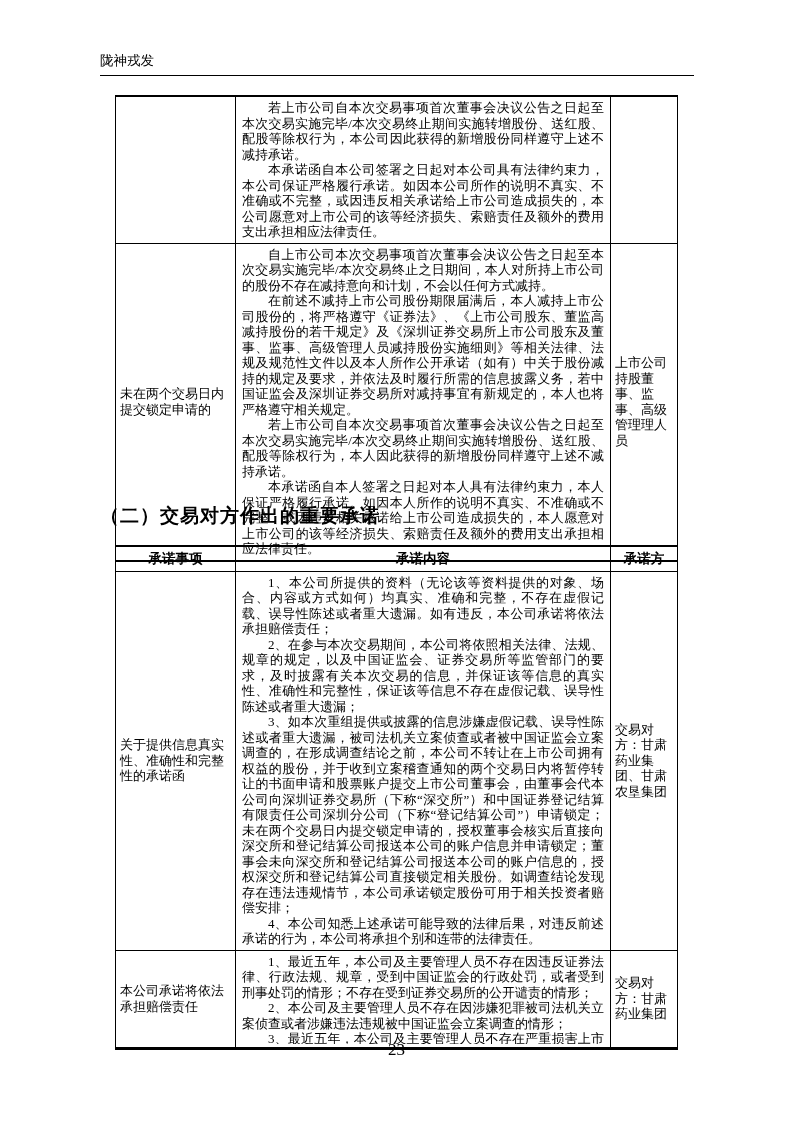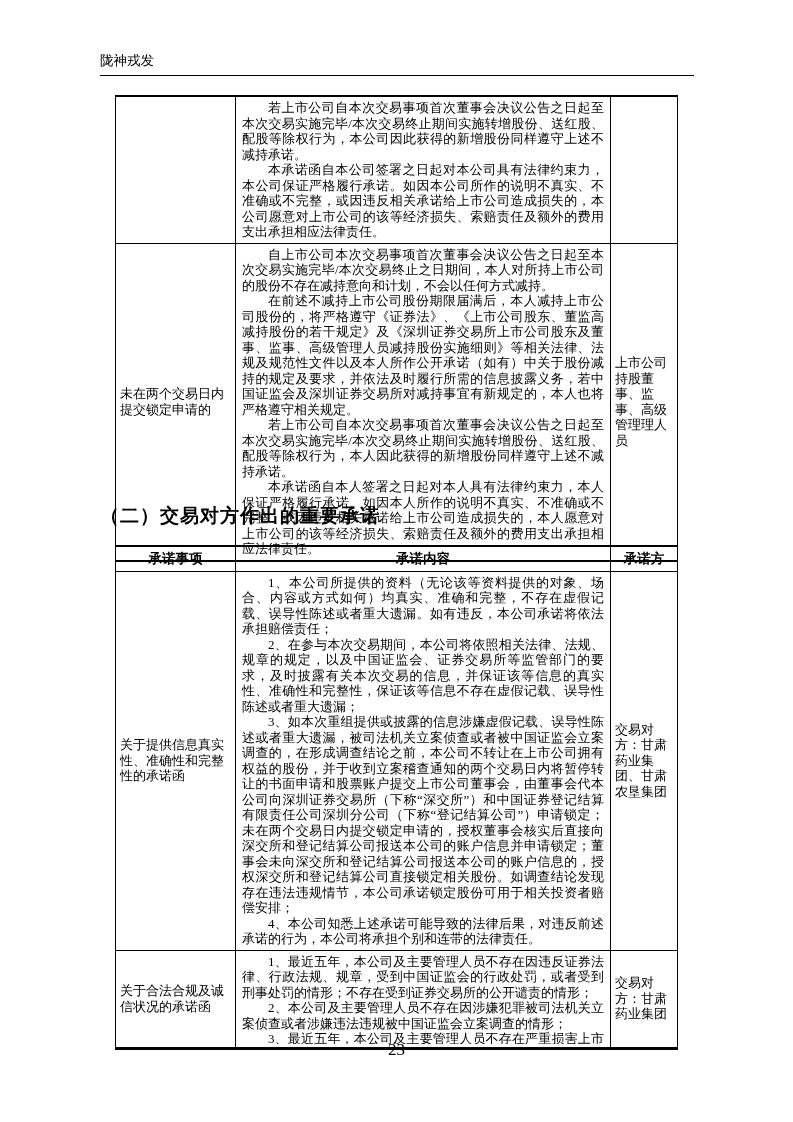--- a/index.html
+++ b/index.html
@@ -130,21 +130,21 @@
         <td class="cell-item">关于提供信息真实性、准确性和完整性的承诺函</td>
         <td class="cell-content">
             <p class="para">1、本公司所提供的资料（无论该等资料提供的对象、场合、内容或方式如何）均真实、准确和完整，不存在虚假记载、误导性陈述或者重大遗漏。如有违反，本公司承诺将依法承担赔偿责任；</p>
             <p class="para">2、在参与本次交易期间，本公司将依照相关法律、法规、规章的规定，以及中国证监会、证券交易所等监管部门的要求，及时披露有关本次交易的信息，并保证该等信息的真实性、准确性和完整性，保证该等信息不存在虚假记载、误导性陈述或者重大遗漏；</p>
             <p class="para">3、如本次重组提供或披露的信息涉嫌虚假记载、误导性陈述或者重大遗漏，被司法机关立案侦查或者被中国证监会立案调查的，在形成调查结论之前，本公司不转让在上市公司拥有权益的股份，并于收到立案稽查通知的两个交易日内将暂停转让的书面申请和股票账户提交上市公司董事会，由董事会代本公司向深圳证券交易所（下称“深交所”）和中国证券登记结算有限责任公司深圳分公司（下称“登记结算公司”）申请锁定；未在两个交易日内提交锁定申请的，授权董事会核实后直接向深交所和登记结算公司报送本公司的账户信息并申请锁定；董事会未向深交所和登记结算公司报送本公司的账户信息的，授权深交所和登记结算公司直接锁定相关股份。如调查结论发现存在违法违规情节，本公司承诺锁定股份可用于相关投资者赔偿安排；</p>
             <p class="para">4、本公司知悉上述承诺可能导致的法律后果，对违反前述承诺的行为，本公司将承担个别和连带的法律责任。</p>
           </td>
         <td class="cell-party">交易对方：甘肃药业集团、甘肃农垦集团</td>
       </tr>
       <tr>
-        <td class="cell-item">关于合法合规及诚信状况的承诺函</td>
+        <td class="cell-item">本公司承诺将依法承担赔偿责任</td>
         <td class="cell-content clip-row">
           <div class="clip-inner">
               <p class="para">1、最近五年，本公司及主要管理人员不存在因违反证券法律、行政法规、规章，受到中国证监会的行政处罚，或者受到刑事处罚的情形；不存在受到证券交易所的公开谴责的情形；</p>
               <p class="para">2、本公司及主要管理人员不存在因涉嫌犯罪被司法机关立案侦查或者涉嫌违法违规被中国证监会立案调查的情形；</p>
               <p class="para">3、最近五年，本公司及主要管理人员不存在严重损害上市公</p>
             </div>
         </td>
         <td class="cell-party">交易对方：甘肃药业集团</td>
       </tr>
     </tbody>

